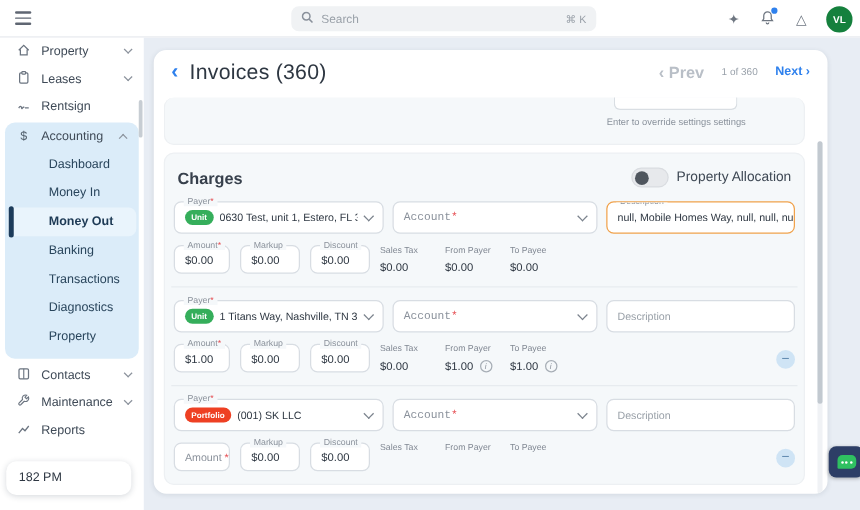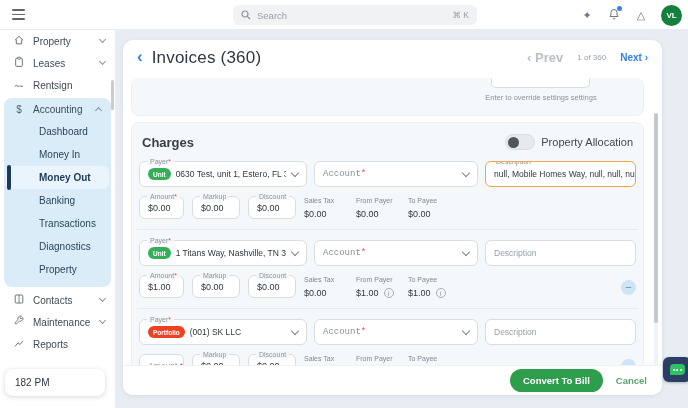--- a/index.html
+++ b/index.html
@@ -420,24 +420,20 @@
               <span class="minus-btn">−</span>
             </div>
           </div>
 
         </div>
 
         <div class="main-scroll-track"></div>
         <div class="main-scroll-thumb"></div>
       </div>
 
-      <div class="page-foot">
-        <button class="convert-btn">Convert To Bill</button>
-        <span class="cancel-link">Cancel</span>
-      </div>
 
     </div>
   </div>
 
   <div class="chat-widget">
     <span class="chat-bubble">
         <i></i>
         <i></i>
         <i></i>
       </span>

